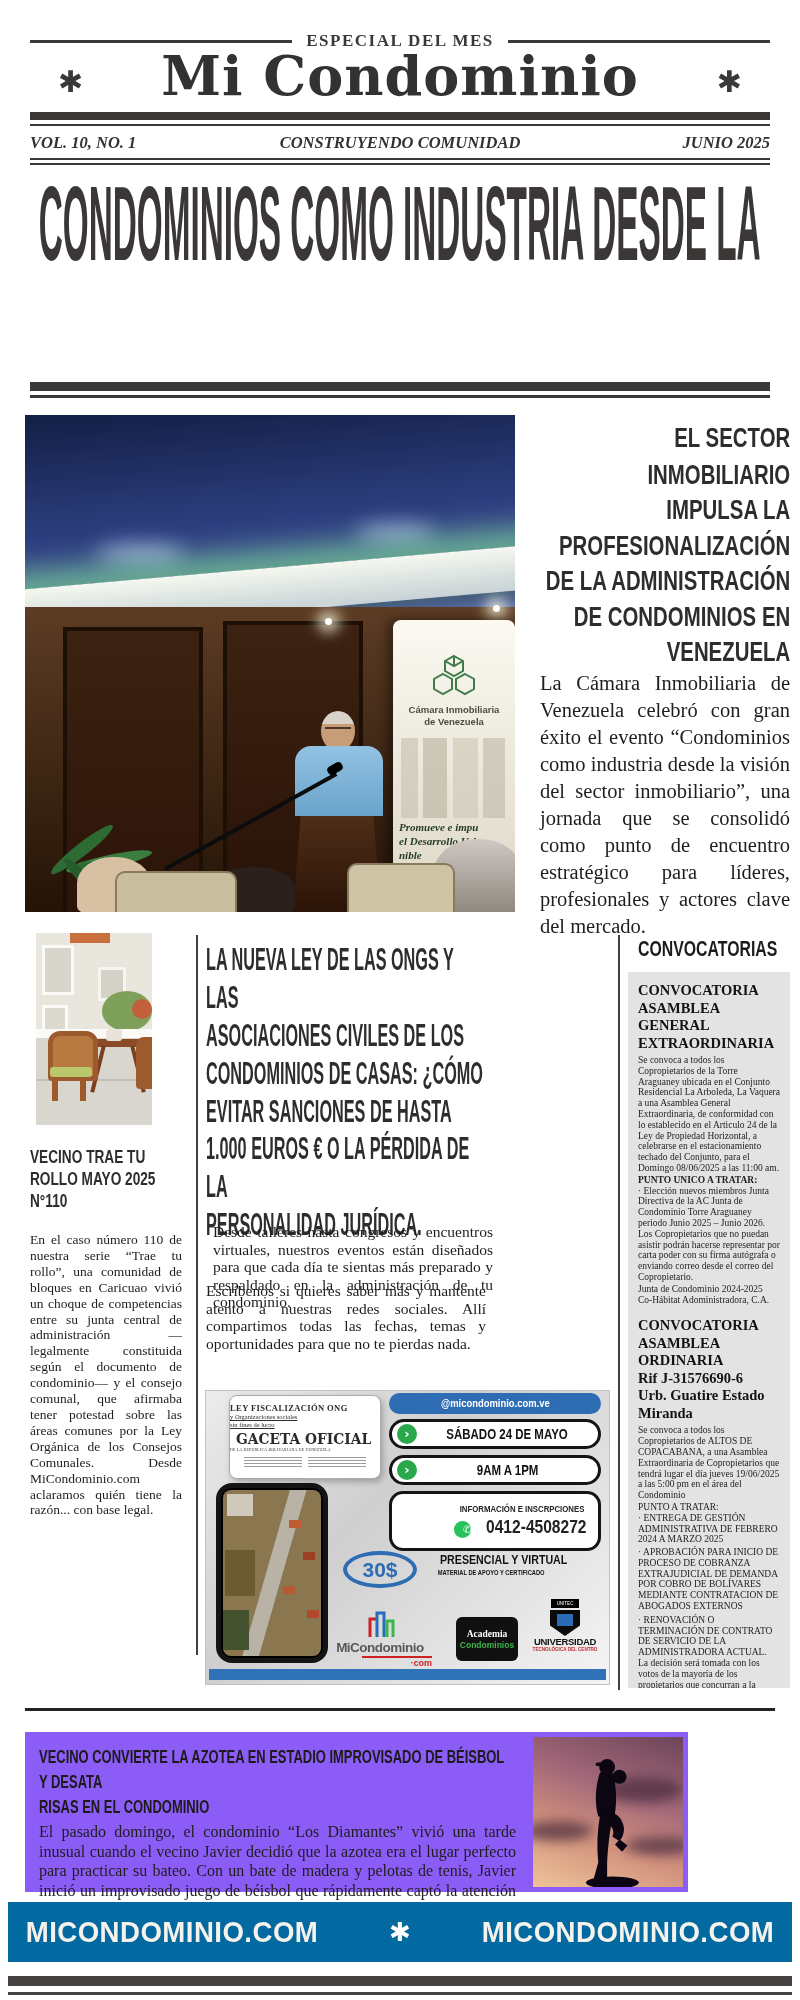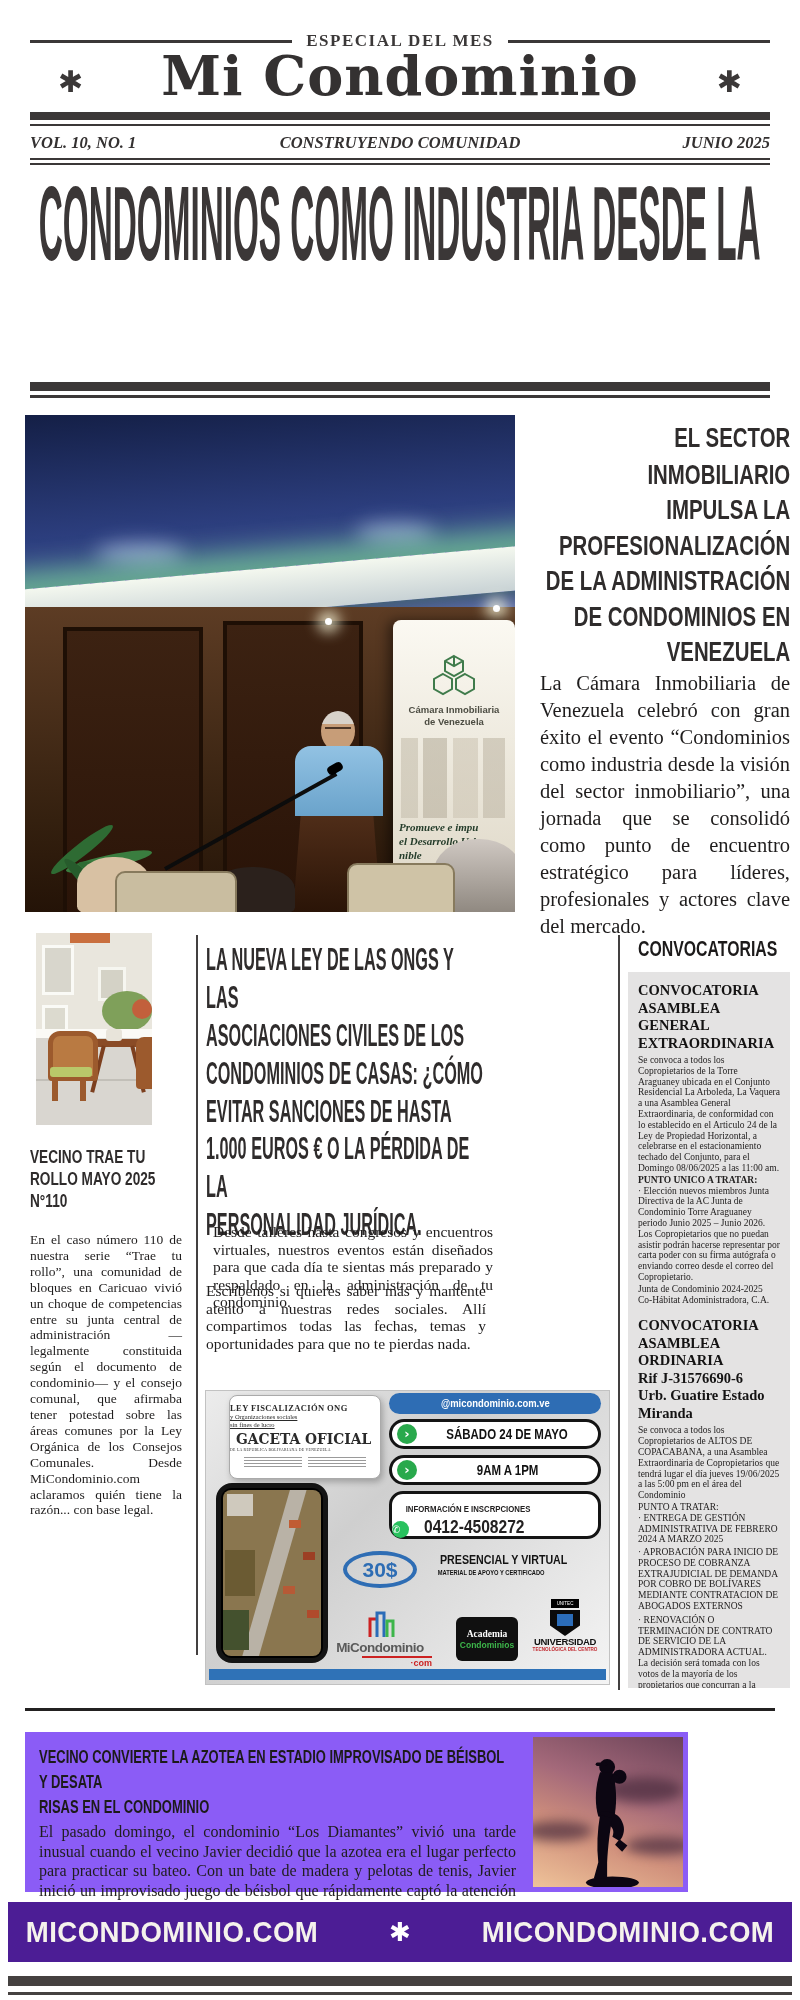--- a/index.html
+++ b/index.html
@@ -116,22 +116,22 @@
   .roof{position:absolute;width:12px;height:8px;}
   .pill-label{display:inline-block;transform:scaleX(.82);transform-origin:center;
     font-family:"Liberation Sans",sans-serif;font-weight:700;white-space:nowrap;}
   .fp{left:183px;width:212px;box-sizing:border-box;background:#fff;border:3px solid #141414;
     border-radius:17px;display:flex;align-items:center;}
   .handle{left:183px;top:2px;width:212px;height:21px;border-radius:11px;background:#2E6DB4;
     text-align:center;color:#fff;font-size:11.5px;line-height:21px;}
   .garr{width:20px;height:20px;border-radius:50%;background:#29A94C;color:#fff;
     text-align:center;font:700 13px/20px "DejaVu Sans",sans-serif;flex:none;margin-left:5px;}
   .fp .txt{flex:1;text-align:center;font-size:14px;color:#121212;}
-  .info-pill{left:183px;top:100px;width:212px;height:48px;background:#fff;border:3px solid #141414;
-    border-radius:14px;box-sizing:border-box;text-align:left;}
+  .info-pill{left:183px;top:100px;width:212px;height:60px;background:#fff;border:3px solid #141414;
+    border-radius:14px;box-sizing:border-box;text-align:right;}
   .gphone{display:inline-block;width:17px;height:17px;border-radius:50%;background:#29C15E;
     color:#fff;font:10px/17px "DejaVu Sans",sans-serif;vertical-align:middle;}
   .price{left:137px;top:160px;width:74px;height:37px;border:4px solid #2E6DB4;border-radius:50%;
     box-sizing:border-box;display:flex;align-items:center;justify-content:center;
     font:700 21px "Liberation Sans",sans-serif;color:#2E6DB4;}
   .mode{left:220px;top:161px;width:180px;color:#131313;}
   .mode .m1{font-size:13px;}
   .mode .m2{font-size:7px;margin-top:1px;}
   .lg-mc{left:118px;top:220px;width:112px;text-align:center;}
   .lg-mc .nm{font:700 13.5px/14px "Liberation Sans",sans-serif;color:#5a5a5a;letter-spacing:-.5px;}
@@ -153,21 +153,21 @@
   
   .rule-mid{left:25px;top:1708px;width:750px;height:3px;background:#232121;}
   .bb{left:25px;top:1732px;width:663px;height:160px;background:#8b5cf6;}
   .bb-text{position:absolute;left:14px;top:12px;right:172px;}
   .bb-h .t{font-size:18.5px;line-height:24px;width:142%;transform:scale(.70,1.04);color:#1c1a1a;}
   .bb-p{margin-top:6px;font:16px/19.5px "Liberation Serif",serif;text-align:justify;color:#1f1d1d;}
   .bb-photo{position:absolute;right:5px;top:5px;width:150px;height:150px;overflow:hidden;
     background:linear-gradient(200deg,#6d4459 0%,#a4697a 38%,#d0907c 66%,#efc399 100%);}
   .cloud{position:absolute;border-radius:50%;background:#472a3c;opacity:.7;filter:blur(6px);}
   
-  .footer-bar{left:8px;top:1902px;width:784px;height:60px;background:#4c1d95;display:flex;
+  .footer-bar{left:8px;top:1902px;width:784px;height:60px;background:#0369a1;display:flex;
     align-items:center;justify-content:center;gap:58px;}
   .footer-bar .f{display:inline-block;transform:scaleX(.92);font:700 30px "Liberation Sans",sans-serif;
     color:#f5f2ec;letter-spacing:.5px;}
   .footer-star{color:#fff;font:700 26px "DejaVu Sans",sans-serif;}
   .end1{left:8px;top:1976px;width:784px;height:10px;background:#454140;}
   .end2{left:8px;top:1992px;width:784px;height:3px;background:#454140;}
 </style>
 </head>
 <body>
 

